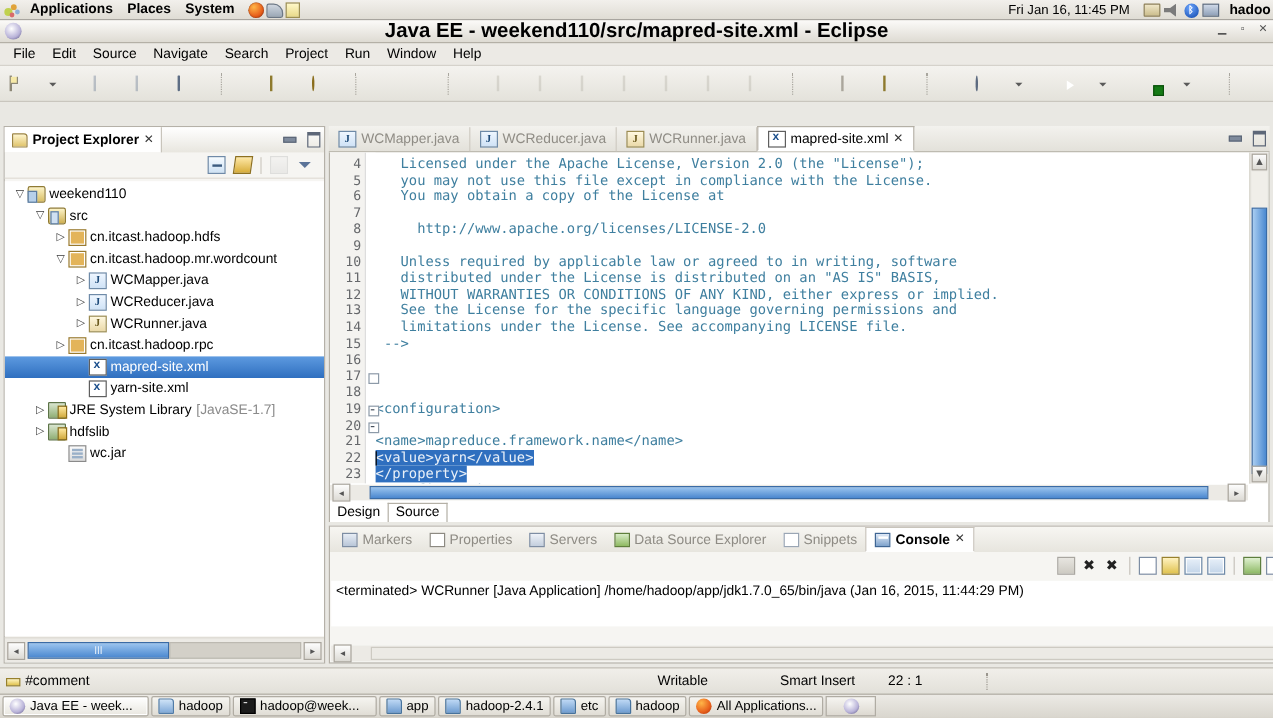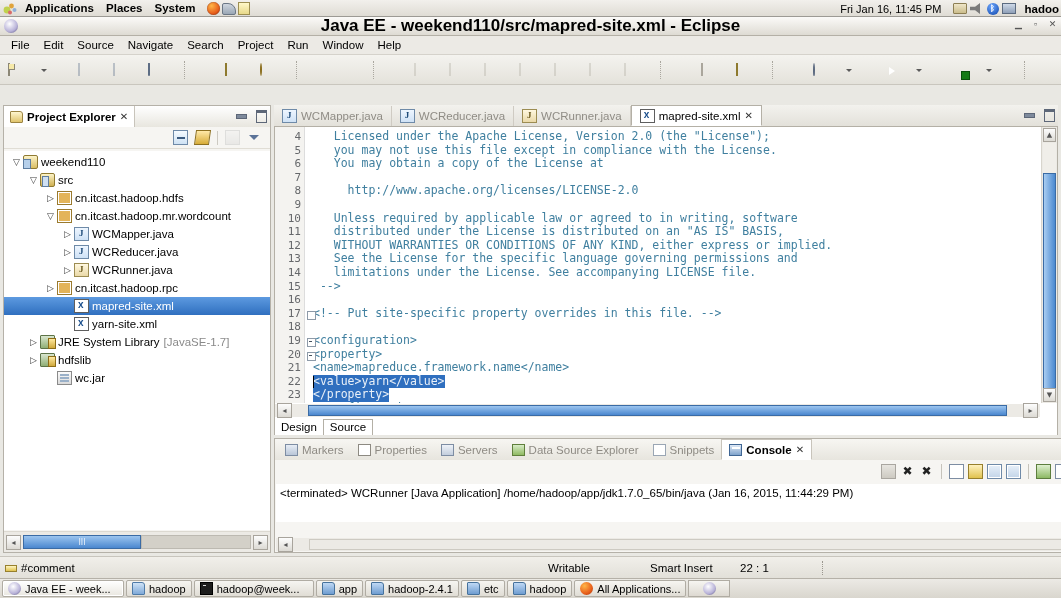--- a/index.html
+++ b/index.html
@@ -585,24 +585,22 @@
               <div class="cl" style="position: absolute; top: 43.8px; left: 0px; right: 0px;"></div>
               <div class="cl" style="position: absolute; top: 57.4px; left: 0px; right: 0px;">     http://www.apache.org/licenses/LICENSE-2.0</div>
               <div class="cl" style="position: absolute; top: 71px; left: 0px; right: 0px;"></div>
               <div class="cl" style="position: absolute; top: 84.6px; left: 0px; right: 0px;">   Unless required by applicable law or agreed to in writing, software</div>
               <div class="cl" style="position: absolute; top: 98.2px; left: 0px; right: 0px;">   distributed under the License is distributed on an "AS IS" BASIS,</div>
               <div class="cl" style="position: absolute; top: 111.8px; left: 0px; right: 0px;">   WITHOUT WARRANTIES OR CONDITIONS OF ANY KIND, either express or implied.</div>
               <div class="cl" style="position: absolute; top: 125.4px; left: 0px; right: 0px;">   See the License for the specific language governing permissions and</div>
               <div class="cl" style="position: absolute; top: 139px; left: 0px; right: 0px;">   limitations under the License. See accompanying LICENSE file.</div>
               <div class="cl" style="position: absolute; top: 152.6px; left: 0px; right: 0px;"> --&gt;</div>
               <div class="cl" style="position: absolute; top: 166.2px; left: 0px; right: 0px;"></div>
-              <div class="cl" style="position: absolute; top: 179.8px; left: 0px; right: 0px;">&lt;!-- Put site-specific property overrides in this file. --&gt;</div>
               <div class="cl" style="position: absolute; top: 193.4px; left: 0px; right: 0px;"></div>
               <div class="cl" style="position: absolute; top: 207px; left: 0px; right: 0px;">&lt;configuration&gt;</div>
-              <div class="cl" style="position: absolute; top: 220.6px; left: 0px; right: 0px;">&lt;property&gt;</div>
               <div class="cl" style="position: absolute; top: 234.2px; left: 0px; right: 0px;">&lt;name&gt;mapreduce.framework.name&lt;/name&gt;</div>
               <div class="cl sel-row" style="position: absolute; top: 247.8px; left: 0px; right: 0px; background: transparent; color: rgb(255, 255, 255);"><span style="background: rgb(47, 111, 191); color: rgb(233, 240, 248); display: inline-block;">&lt;value&gt;yarn&lt;/value&gt;</span></div>
               <div class="cl sel-row" style="position: absolute; top: 261.4px; left: 0px; right: 0px; background: transparent; color: rgb(255, 255, 255);"><span style="background: rgb(47, 111, 191); color: rgb(233, 240, 248); display: inline-block;">&lt;/property&gt;</span></div>
               <div class="cl" style="position: absolute; top: 275px; left: 0px; right: 0px;">&lt;/configuration&gt;</div>
               <div style="position: absolute; width: 1px; height: 12px; background: rgb(0, 0, 0); left: 0px; top: 248.8px;"></div>
             </div>
         <div class="fold" style="top: 179.8px;"></div>
             <div class="fold minus" style="top: 207px;"></div>
             <div class="fold minus" style="top: 220.6px;"></div>
           </div>

